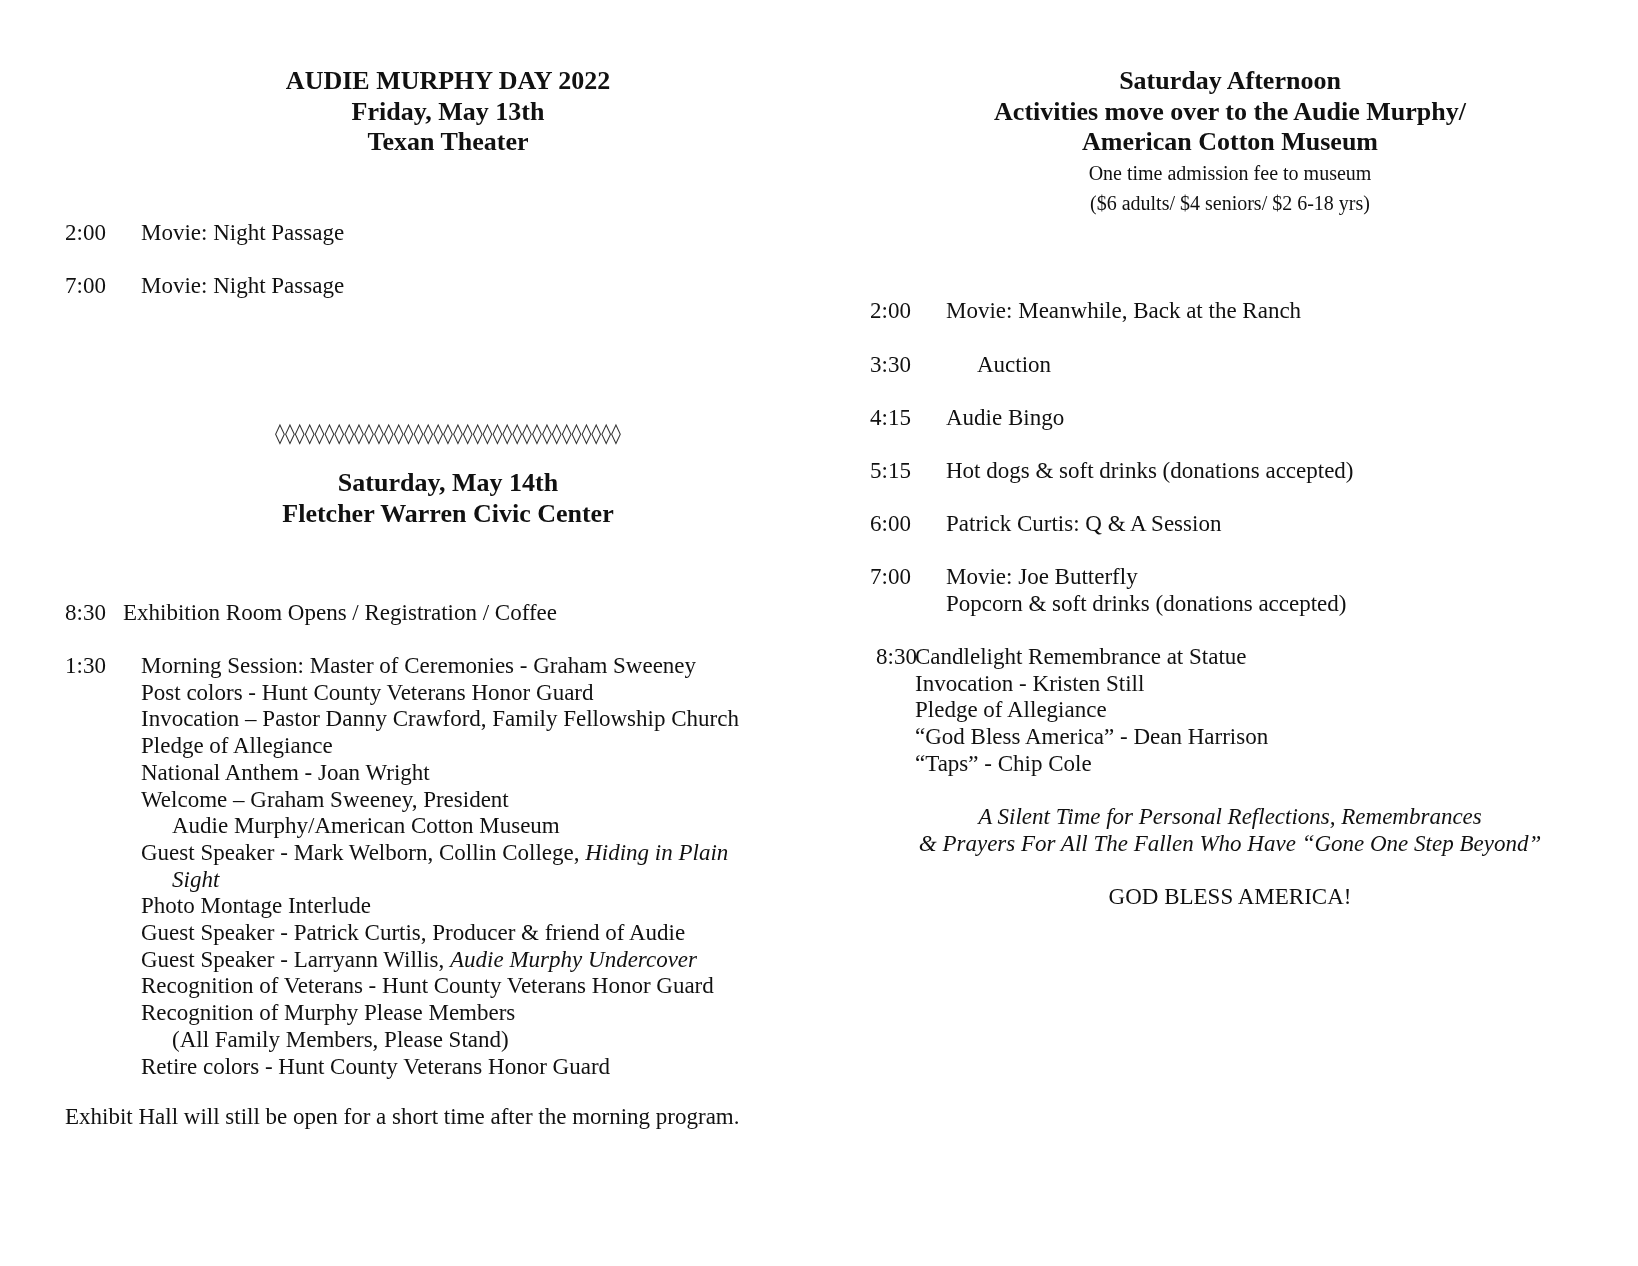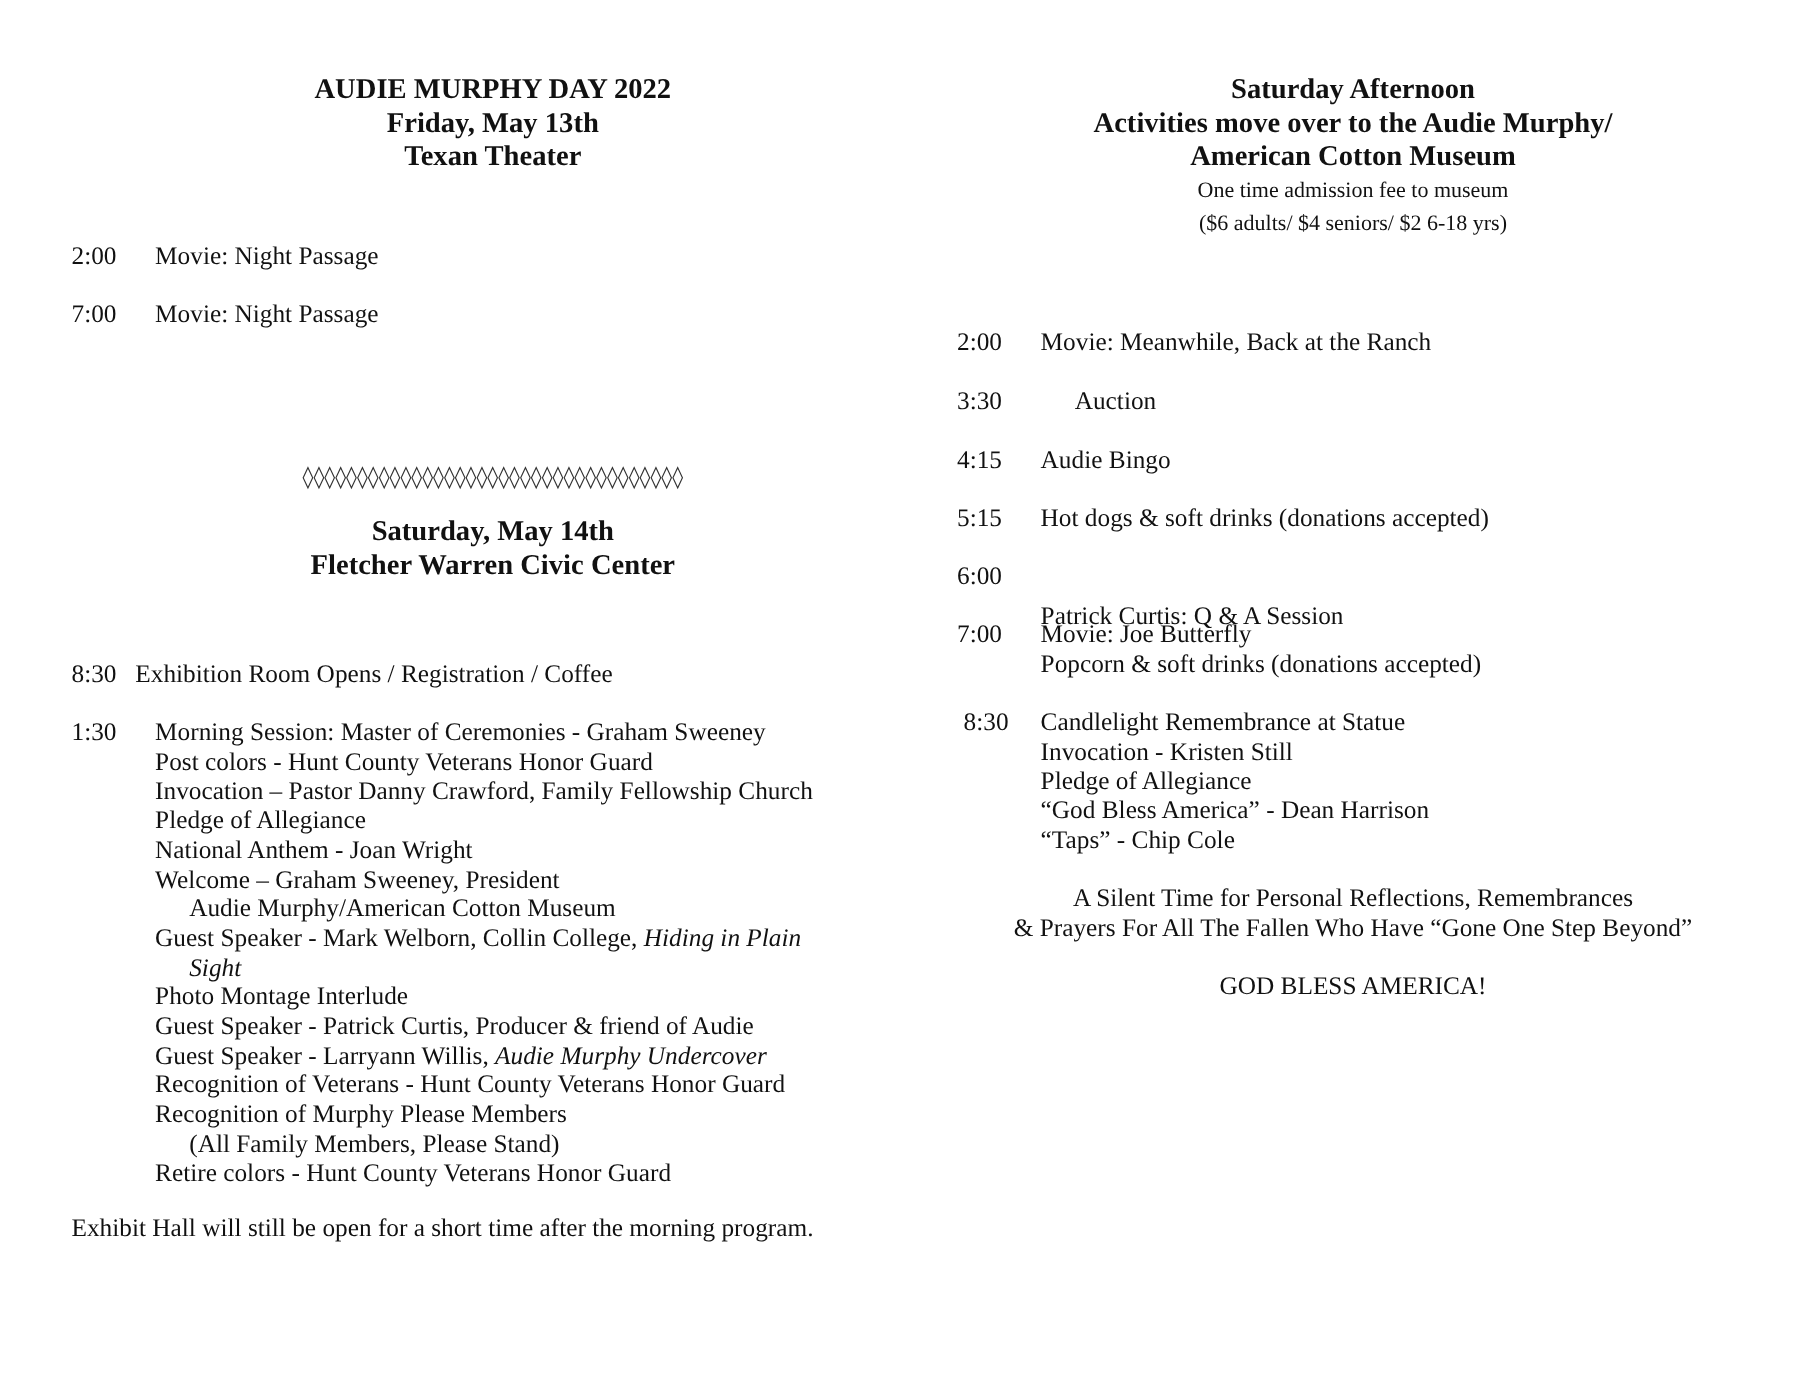--- a/index.html
+++ b/index.html
@@ -96,41 +96,41 @@
   <div>
     <span class="time" style="left:870px; top:405px;">4:15</span>
     <span class="desc" style="left:946px; top:405px;">Audie Bingo</span>
   </div>
   <div>
     <span class="time" style="left:870px; top:458px;">5:15</span>
     <span class="desc" style="left:946px; top:458px;">Hot dogs &amp; soft drinks (donations accepted)</span>
   </div>
   <div>
     <span class="time" style="left:870px; top:511px;">6:00</span>
-    <span class="desc" style="left:946px; top:511px;margin-top:36px;">Patrick Curtis: Q &amp; A Session</span>
+    <span class="desc" style="left:946px; top:511px;">Patrick Curtis: Q &amp; A Session</span>
   </div>
   <div>
     <span class="time" style="left:870px; top:564px;">7:00</span>
     <div class="desc" style="left:946px; top:564px;">
       <div>Movie:  Joe Butterfly</div>
       <div>Popcorn &amp; soft drinks (donations accepted)</div>
     </div>
   </div>
   <div>
     <span class="time" style="left:876px; top:644px;">8:30</span>
-    <div class="desc" style="left:946px; top:644px;">
+    <div class="desc" style="left:915px; top:644px;">
       <div>Candlelight Remembrance at Statue</div>
       <div>Invocation - Kristen Still</div>
       <div>Pledge of Allegiance</div>
       <div>“God Bless America” - Dean Harrison</div>
       <div>“Taps” - Chip Cole</div>
     </div>
   </div>
 </div>
 
-<div class="abs txt center" style="left:830px; top:804px; width:800px;">
+<div class="abs txt center" style="left:830px; top:804px; width:800px;font-style:italic;">
   <div>A Silent Time for Personal Reflections, Remembrances</div>
   <div>&amp; Prayers For All The Fallen Who Have “Gone One Step Beyond”</div>
 </div>
 
 <div class="abs txt center" style="left:830px; top:884px; width:800px;">
   <div>GOD BLESS AMERICA!</div>
 </div>
 
 </body></html>

